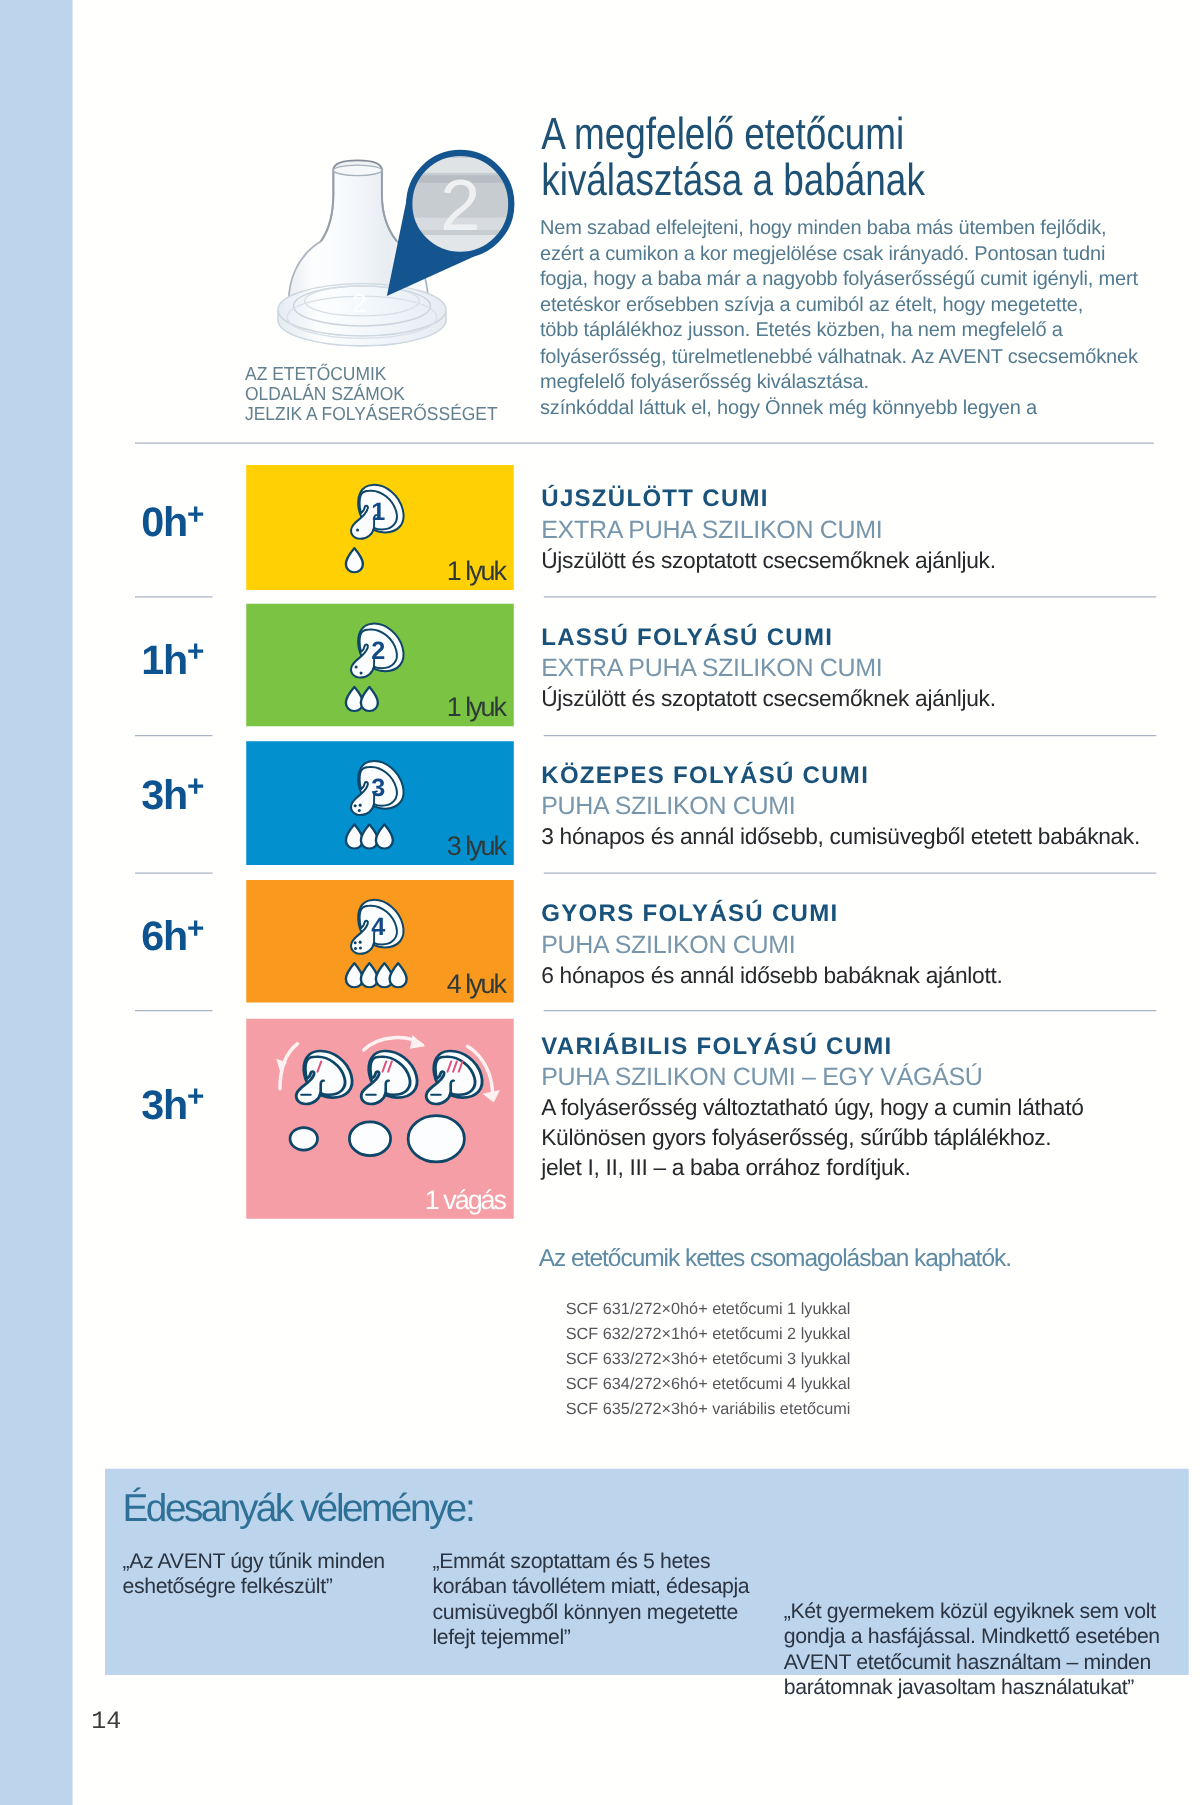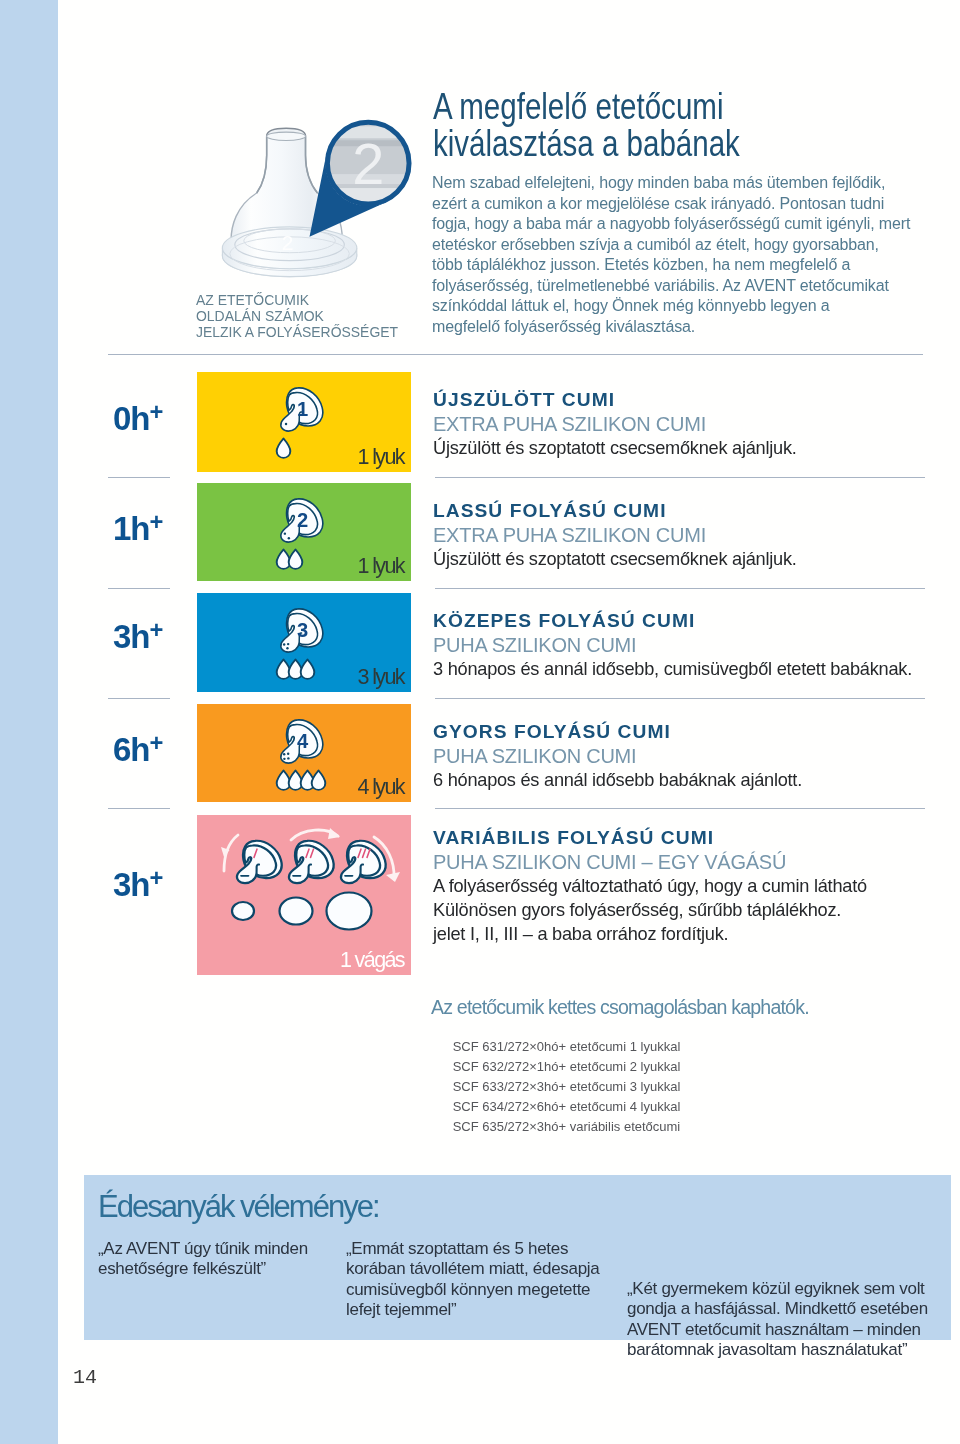--- a/index.html
+++ b/index.html
@@ -114,25 +114,25 @@
       <div>JELZIK A FOLYÁSERŐSSÉGET</div>
     </div>
   <div class="hero-title" id="hero-title">
       <div>A megfelelő etetőcumi</div>
       <div>kiválasztása a babának</div>
     </div>
   <div class="hero-body" id="hero-body">
       <div>Nem szabad elfelejteni, hogy minden baba más ütemben fejlődik,</div>
       <div>ezért a cumikon a kor megjelölése csak irányadó. Pontosan tudni</div>
       <div>fogja, hogy a baba már a nagyobb folyáserősségű cumit igényli, mert</div>
-      <div>etetéskor erősebben szívja a cumiból az ételt, hogy gyorsabban,</div>
+      <div>etetéskor erősebben szívja a cumiból az ételt, hogy megetette,</div>
       <div>több táplálékhoz jusson. Etetés közben, ha nem megfelelő a</div>
-      <div>folyáserősség, türelmetlenebbé variábilis. Az AVENT etetőcumikat</div>
+      <div>folyáserősség, türelmetlenebbé válhatnak. Az AVENT csecsemőknek</div>
+      <div>megfelelő folyáserősség kiválasztása.</div>
       <div>színkóddal láttuk el, hogy Önnek még könnyebb legyen a</div>
-      <div>megfelelő folyáserősség kiválasztása.</div>
     </div>
 
   <div id="rows">
       <div class="rule" style="left:108px;top:354px;width:815px;"></div>
       <div class="rule" style="left:108px;top:477px;width:62px;"></div>
       <div class="rule" style="left:435px;top:477px;width:490px;"></div>
       <div class="rule" style="left:108px;top:588px;width:62px;"></div>
       <div class="rule" style="left:435px;top:588px;width:490px;"></div>
       <div class="rule" style="left:108px;top:698px;width:62px;"></div>
       <div class="rule" style="left:435px;top:698px;width:490px;"></div>

